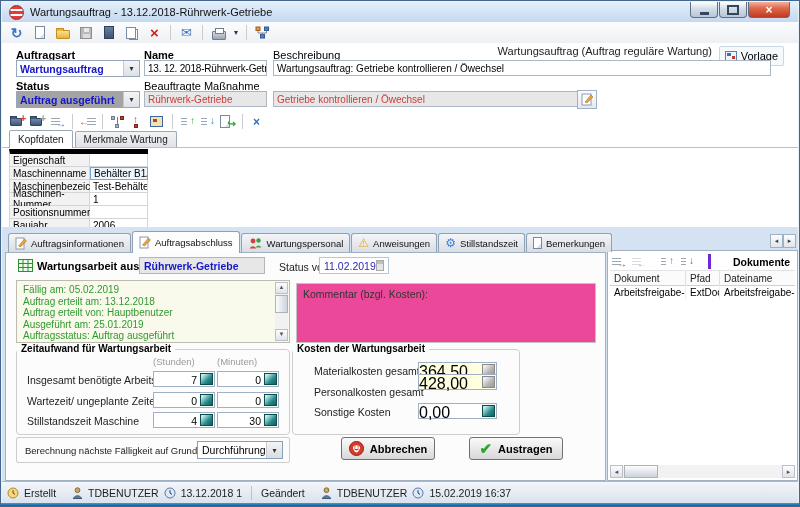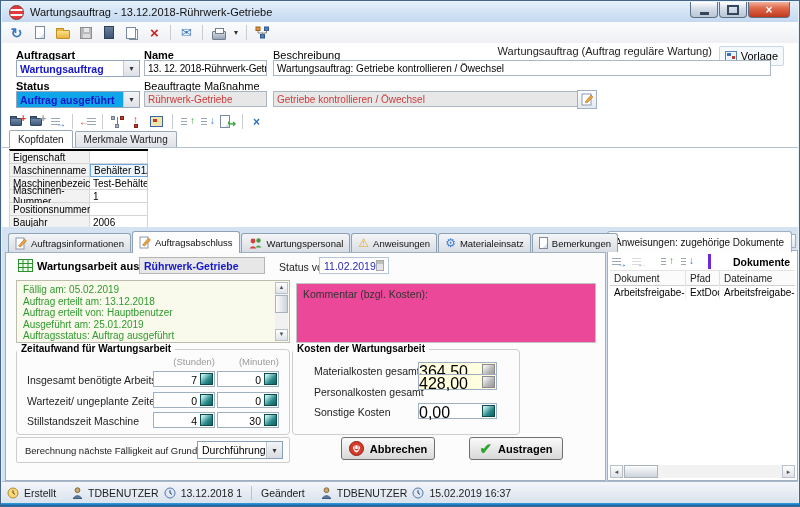--- a/index.html
+++ b/index.html
@@ -34,21 +34,21 @@
   .i-printer{width:14px;height:9px;position:relative;background:linear-gradient(#d4dbe4,#9aa6b5);border:1px solid #6f7d8e;border-radius:1px;margin-top:5px;box-sizing:border-box;}
   .i-printer::before{content:"";position:absolute;top:-4px;left:2px;width:7px;height:4px;background:#fff;border:1px solid #6f7d8e;}
 
   
   .formarea{position:absolute;top:42px;left:1px;right:1px;height:69px;background:#fff;font-size:11px;}
   .lab{position:absolute;font-size:11px;color:#000;white-space:nowrap;}
   .lab.b{font-weight:bold;}
   .lab.u{text-decoration:underline;}
   .combo{position:absolute;height:17px;border:1px solid #94a7bc;background:#fff;display:flex;align-items:stretch;box-sizing:border-box;}
   .combo .val{flex:1;display:flex;align-items:center;padding:0 3px;font-weight:bold;color:#1515c8;font-size:10.5px;white-space:nowrap;overflow:hidden;}
-  .combo .val.hl{background:#0ea5e9;}
+  .combo .val.hl{background:#a3a3a3;}
   .combo .arr{width:15px;display:flex;align-items:center;justify-content:center;background:linear-gradient(#f3f4f6,#dde1e7);border-left:1px solid #c2c9d2;font-size:8px;color:#333;}
   .tf{position:absolute;height:16px;border:1px solid #aab6c4;background:#fff;font-size:10px;display:flex;align-items:center;padding:0 3px;white-space:nowrap;overflow:hidden;box-sizing:border-box;color:#000;}
   .tf.ro{background:#e7e7e7;color:#cc3b3b;}
   .typeinfo{position:absolute;right:86px;top:2px;font-size:11px;color:#222;}
   .vorlagebtn{position:absolute;right:14px;top:3px;height:18px;display:flex;align-items:center;gap:4px;padding:0 5px;font-size:11px;background:#f6f9fc;border:1px solid #c9d6e6;border-radius:2px;}
   .editbtn{position:absolute;left:575px;top:43px;width:20px;height:19px;border:1px solid #9fb0c2;background:linear-gradient(#fdfdfd,#e4e9ef);display:flex;align-items:center;justify-content:center;box-sizing:border-box;}
 
   
   .toolbar2{position:absolute;top:111px;left:1px;right:1px;height:18px;background:#fff;display:flex;align-items:center;padding-left:7px;gap:3px;}
   .mi{position:relative;width:17px;height:15px;display:inline-block;flex:none;}
@@ -60,42 +60,42 @@
   .node{position:absolute;width:4px;height:4px;background:#c0392b;border:1px solid #7d241a;box-sizing:border-box;}
   .node.gray{background:#aab4c0;border-color:#6f7d8e;}
   .i-img{position:absolute;left:1px;top:2px;width:13px;height:11px;background:#f2e3a8;border:1px solid #3c66a8;box-sizing:border-box;}
   .i-img::before{content:"";position:absolute;left:2px;top:2px;width:4px;height:3px;background:#c23b2e;}
 
   
   .ktabs{position:absolute;top:129px;left:1px;right:1px;height:17px;background:#fff;display:flex;align-items:flex-end;padding-left:7px;}
   .ktab{height:15px;padding:0 8px;font-size:10px;border:1px solid #9aa8b8;border-bottom:none;border-radius:2px 2px 0 0;background:linear-gradient(#f2f3f5,#dfe2e7);display:flex;align-items:center;margin-right:2px;color:#222;}
   .ktab.active{background:#fff;height:17px;margin-bottom:-1px;z-index:2;}
   .pgrid{position:absolute;top:146px;left:1px;right:1px;height:80px;background:#fff;border-top:1px solid #b7c2d0;}
-  .ptable{position:absolute;left:7px;top:1px;border-left:1px solid #d5d5d5;border-top:2px solid #000000;}
+  .ptable{position:absolute;left:7px;top:1px;border-left:1px solid #d5d5d5;border-top:5px solid #000000;}
   .prow{display:flex;height:13px;font-size:10px;color:#000;}
   .pc1{width:80px;background:#f2f2f2;border-right:1px solid #d5d5d5;border-bottom:1px solid #d5d5d5;padding:0 3px;display:flex;align-items:center;box-sizing:border-box;}
   .pc2{width:58px;background:#fff;border-right:1px solid #d5d5d5;border-bottom:1px solid #d5d5d5;padding:0 3px;display:flex;align-items:center;box-sizing:border-box;white-space:nowrap;overflow:hidden;}
   .pc2.sel{border:1px solid #6fa6dd;background:#eef6fd;}
 
   
   .bottomarea{position:absolute;top:226px;left:1px;right:1px;height:257px;background:#d5e2f1;}
   .btabs{position:absolute;left:6px;top:3px;height:22px;display:flex;align-items:flex-end;z-index:5;}
   .btab{height:19px;display:flex;align-items:center;gap:4px;padding:0 6px;font-size:9.5px;border:1px solid #8fa2b5;border-bottom:none;border-radius:3px 3px 0 0;background:linear-gradient(#f4f5f7,#d9dde3);margin-right:1px;color:#111;box-sizing:border-box;}
   .btab.active{height:22px;background:#fdfdfd;margin-bottom:-1px;z-index:6;}
   .lpanel{position:absolute;left:3px;top:25px;width:601px;height:229px;background:#fcfcfc;border:1px solid #9fb0c2;box-sizing:border-box;}
   .lab2{position:absolute;font-size:10.5px;color:#222;white-space:nowrap;}
   .field{position:absolute;border:1px solid #b5b5b5;box-sizing:border-box;display:flex;align-items:center;font-size:10.5px;}
   .infobox{position:absolute;left:10px;top:27px;width:274px;height:63px;background:#fafaec;border:1px solid #bcbcae;box-sizing:border-box;color:#2f9a2f;font-size:10px;line-height:11.5px;padding:3px 30px 0 6px;overflow:hidden;}
   .vsb{position:absolute;right:1px;top:1px;bottom:1px;width:13px;background:#f1f1f1;}
   .vsb .sbtn{position:absolute;left:0;width:13px;height:12px;background:linear-gradient(#fdfdfd,#dfe3e8);border:1px solid #b9c0c9;box-sizing:border-box;display:flex;align-items:center;justify-content:center;font-size:6px;color:#555;}
   .vsb .thumb{position:absolute;left:0;top:13px;width:13px;height:18px;background:linear-gradient(90deg,#fdfdfd,#ccd3db);border:1px solid #aab2bc;box-sizing:border-box;}
   .kommentar{position:absolute;left:290px;top:30px;width:300px;height:60px;background:#ec4899;border:1px solid #c3c3c3;box-sizing:border-box;}
   .fieldset{position:absolute;border:1px solid #cdcdcd;border-radius:4px;box-sizing:border-box;background:#fcfcfc;}
   .legend{position:absolute;top:-7px;left:0;background:#fcfcfc;padding:0 4px;font-size:10px;font-weight:bold;color:#000;white-space:nowrap;}
-  .zhead{position:absolute;width:62px;text-align:right;font-size:9.5px;color:#9a9a9a;}
+  .zhead{position:absolute;width:62px;text-align:left;font-size:9.5px;color:#9a9a9a;}
   .numf{position:absolute;height:16px;width:62px;border:1px solid #9fb0c2;background:#fff;box-sizing:border-box;}
   .numf .nv{position:absolute;right:17px;top:2px;font-size:10.5px;color:#000;}
   .spin{position:absolute;right:1px;top:1px;width:13px;height:12px;background:linear-gradient(135deg,#bfeaea 15%,#2a8a8a 60%,#115f5f);border:1px solid #0c4c4c;box-sizing:border-box;}
   .spin.dis{background:linear-gradient(135deg,#eee 15%,#b5b5b5 60%,#999);border-color:#8a8a8a;}
   .costf{position:absolute;height:16px;width:79px;border:1px solid #9fb0c2;background:#fff;box-sizing:border-box;}
   .costf.y{background:#ffffdf;}
   .btn{position:absolute;height:23px;border:1px solid #707070;border-radius:3px;background:linear-gradient(#fafafa,#d8d8d8);display:flex;align-items:center;justify-content:center;gap:6px;font-size:11px;font-weight:bold;color:#000;box-sizing:border-box;}
   .combosm{position:absolute;height:18px;border:1px solid #8aa0b8;background:#fff;display:flex;align-items:stretch;box-sizing:border-box;}
   .combosm .val{flex:1;display:flex;align-items:center;padding:0 4px;font-size:10.5px;color:#000;white-space:nowrap;overflow:hidden;}
   .combosm .arr{width:15px;display:flex;align-items:center;justify-content:center;background:linear-gradient(#f3f4f6,#d9dde3);border-left:1px solid #c2c9d2;font-size:8px;color:#333;}
@@ -336,21 +336,21 @@
             <path d="M1.5 11.5 Q5 7 8.5 11.5 Z" fill="#d43f3f"></path>
           </svg>
         <span>Wartungspersonal</span>
       </div>
       <div class="btab">
         <span class="g" style="color:#e6a817;font-size:12px">⚠</span>
         <span>Anweisungen</span>
       </div>
       <div class="btab">
         <span class="g" style="color:#3f7fd4;font-size:12px">⚙</span>
-        <span>Materialeinsatz</span>
+        <span>Stillstandszeit</span>
       </div>
       <div class="btab">
         <div class="i-page" style="width:9px;height:12px"></div>
         <span>Bemerkungen</span>
       </div>
     </div>
 
     <div class="lpanel">
       <svg width="15" height="13" style="position:absolute;left:12px;top:6px">
           <rect x="0.5" y="0.5" width="14" height="12" fill="#eafbea" stroke="#2d8f2d"></rect>
@@ -447,21 +447,20 @@
           </svg>
         <span>Abbrechen</span>
       </div>
       <div class="btn" style="left:463px;top:184px;width:94px">
         <span class="g green" style="font-size:15px;font-weight:bold">✔</span>
         <span>Austragen</span>
       </div>
     </div>
 
     <div class="rpanel">
-      <div class="rtab">Anweisungen: zugehörige Dokumente</div>
       <div class="rarrows">
         <div class="rarrowbtn">
             <span>◂</span>
           </div>
         <div class="rarrowbtn">
             <span>▸</span>
           </div>
       </div>
       <div class="rbody">
         <div class="rtoolbar">

